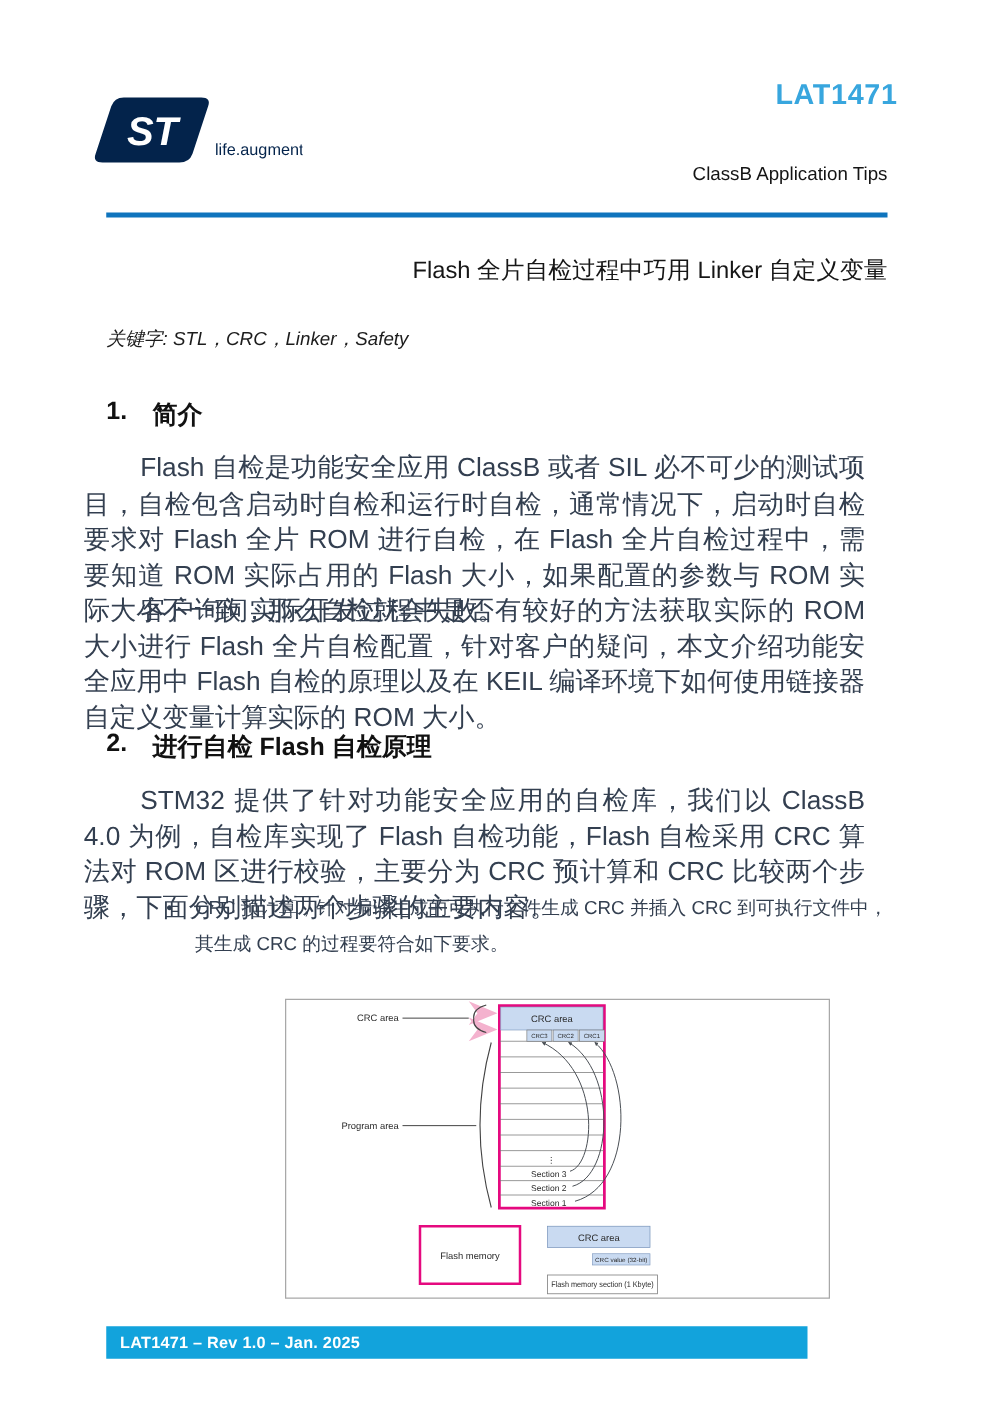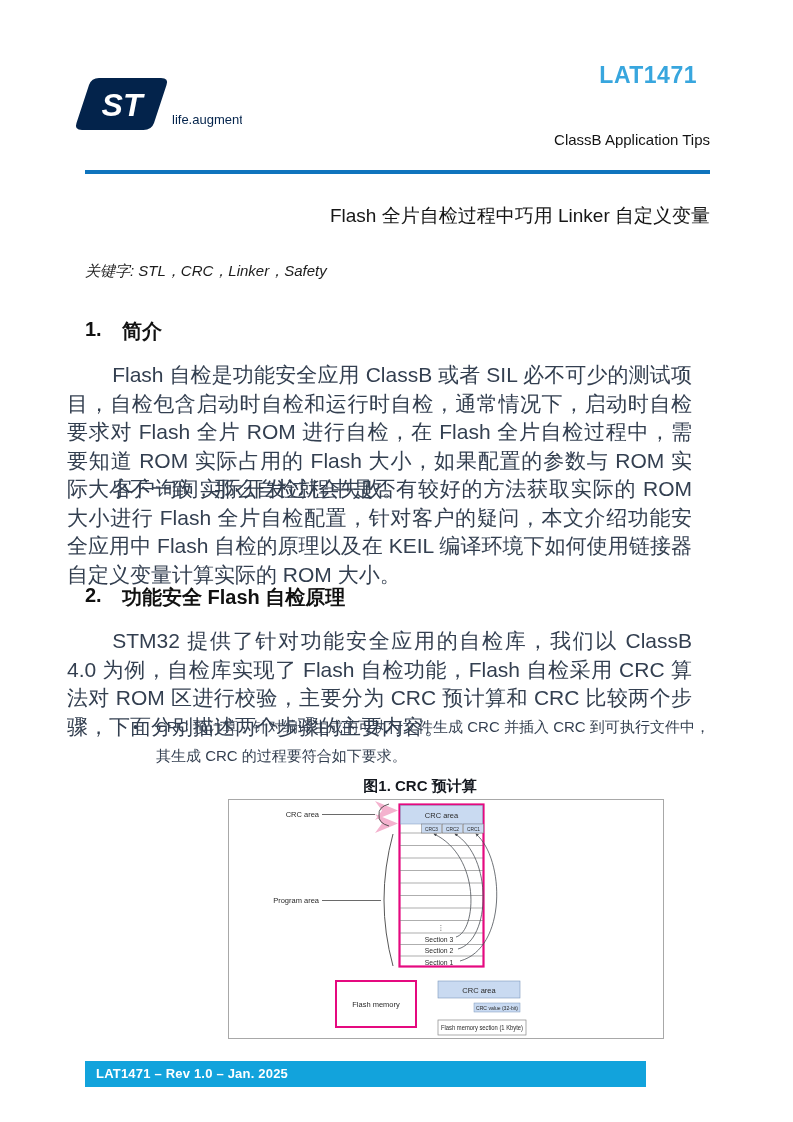--- a/index.html
+++ b/index.html
@@ -9,21 +9,21 @@
     --pink_light:#f4b2ce; --arc_gray:#4a4f55;
   }
   html,body{margin:0;padding:0;background:#ffffff;}
   .page{
     position:relative;width:793px;height:1122px;background:#fff;overflow:hidden;
     font-family:"Liberation Sans","DejaVu Sans",sans-serif;color:var(--body_text);
   }
   .abs{position:absolute;}
   
   .logo{left:72px;top:76px;}
-  .doc-id{right:96px;top:62px;font-size:23px;font-weight:700;color:var(--doc_id_blue);letter-spacing:.5px;}
+  .doc-id{right:75px;top:62px;font-size:23px;font-weight:700;color:var(--doc_id_blue);letter-spacing:.5px;}
   .subtitle{right:83px;top:131px;font-size:15px;color:#141414;}
   .rule{left:85px;top:170px;width:625px;height:4px;background:var(--rule_blue);}
   
   .title{left:85px;top:203px;width:625px;text-align:right;font-size:19px;color:#161616;}
   .keywords{left:85px;top:262px;font-size:15px;font-style:italic;color:#1c1c1c;}
   
   .sec-heading{left:85px;font-size:20px;font-weight:700;color:var(--heading_text);display:flex;}
   .sec-heading .num{width:37px;flex:0 0 37px;}
   .sec1{top:318px;}
   .sec2{top:584px;}
@@ -69,30 +69,29 @@
 
   <div class="abs sec-heading sec1">
     <span class="num">1.</span>
     <span>简介</span>
   </div>
   <div class="abs para p1">Flash 自检是功能安全应用 ClassB 或者 SIL 必不可少的测试项目，自检包含启动时自检和运行时自检，通常情况下，启动时自检要求对 Flash 全片 ROM 进行自检，在 Flash 全片自检过程中，需要知道 ROM 实际占用的 Flash 大小，如果配置的参数与 ROM 实际大小不一致，那么自检就会失败。</div>
   <div class="abs para p2">客户询问实际开发过程中是否有较好的方法获取实际的 ROM 大小进行 Flash 全片自检配置，针对客户的疑问，本文介绍功能安全应用中 Flash 自检的原理以及在 KEIL 编译环境下如何使用链接器自定义变量计算实际的 ROM 大小。</div>
 
   <div class="abs sec-heading sec2">
     <span class="num">2.</span>
-    <span>功能安全 Flash 自检原理</span>
+    <span>进行自检 Flash 自检原理</span>
   </div>
   <div class="abs para p3">STM32 提供了针对功能安全应用的自检库，我们以 ClassB 4.0 为例，自检库实现了 Flash 自检功能，Flash 自检采用 CRC 算法对 ROM 区进行校验，主要分为 CRC 预计算和 CRC 比较两个步骤，下面分别描述两个步骤的主要内容。</div>
 
   <div class="abs bullet">
     <span class="dot">•</span>
     <span class="btxt">CRC 预计算，针对编译生成的可执行文件生成 CRC 并插入 CRC 到可执行文件中，其生成 CRC 的过程要符合如下要求。</span>
   </div>
 
-  <div class="abs fig-caption">图1. CRC 预计算</div>
   <div class="abs figure">
     <svg width="382" height="238" viewBox="0 0 382 238">
       <defs>
         <marker id="ah" markerWidth="5" markerHeight="5" refX="3.2" refY="2" orient="auto">
           <path d="M0,0 L4,2 L0,4 Z" fill="var(--arc_gray)"></path>
         </marker>
       </defs>
 
       <path d="M146,1 L169,10.5 L146,20 L153,10.5 Z" fill="var(--pink_light)"></path>
       <path d="M146,14 L169,23.5 L146,33 L153,23.5 Z" fill="var(--pink_light)"></path>

